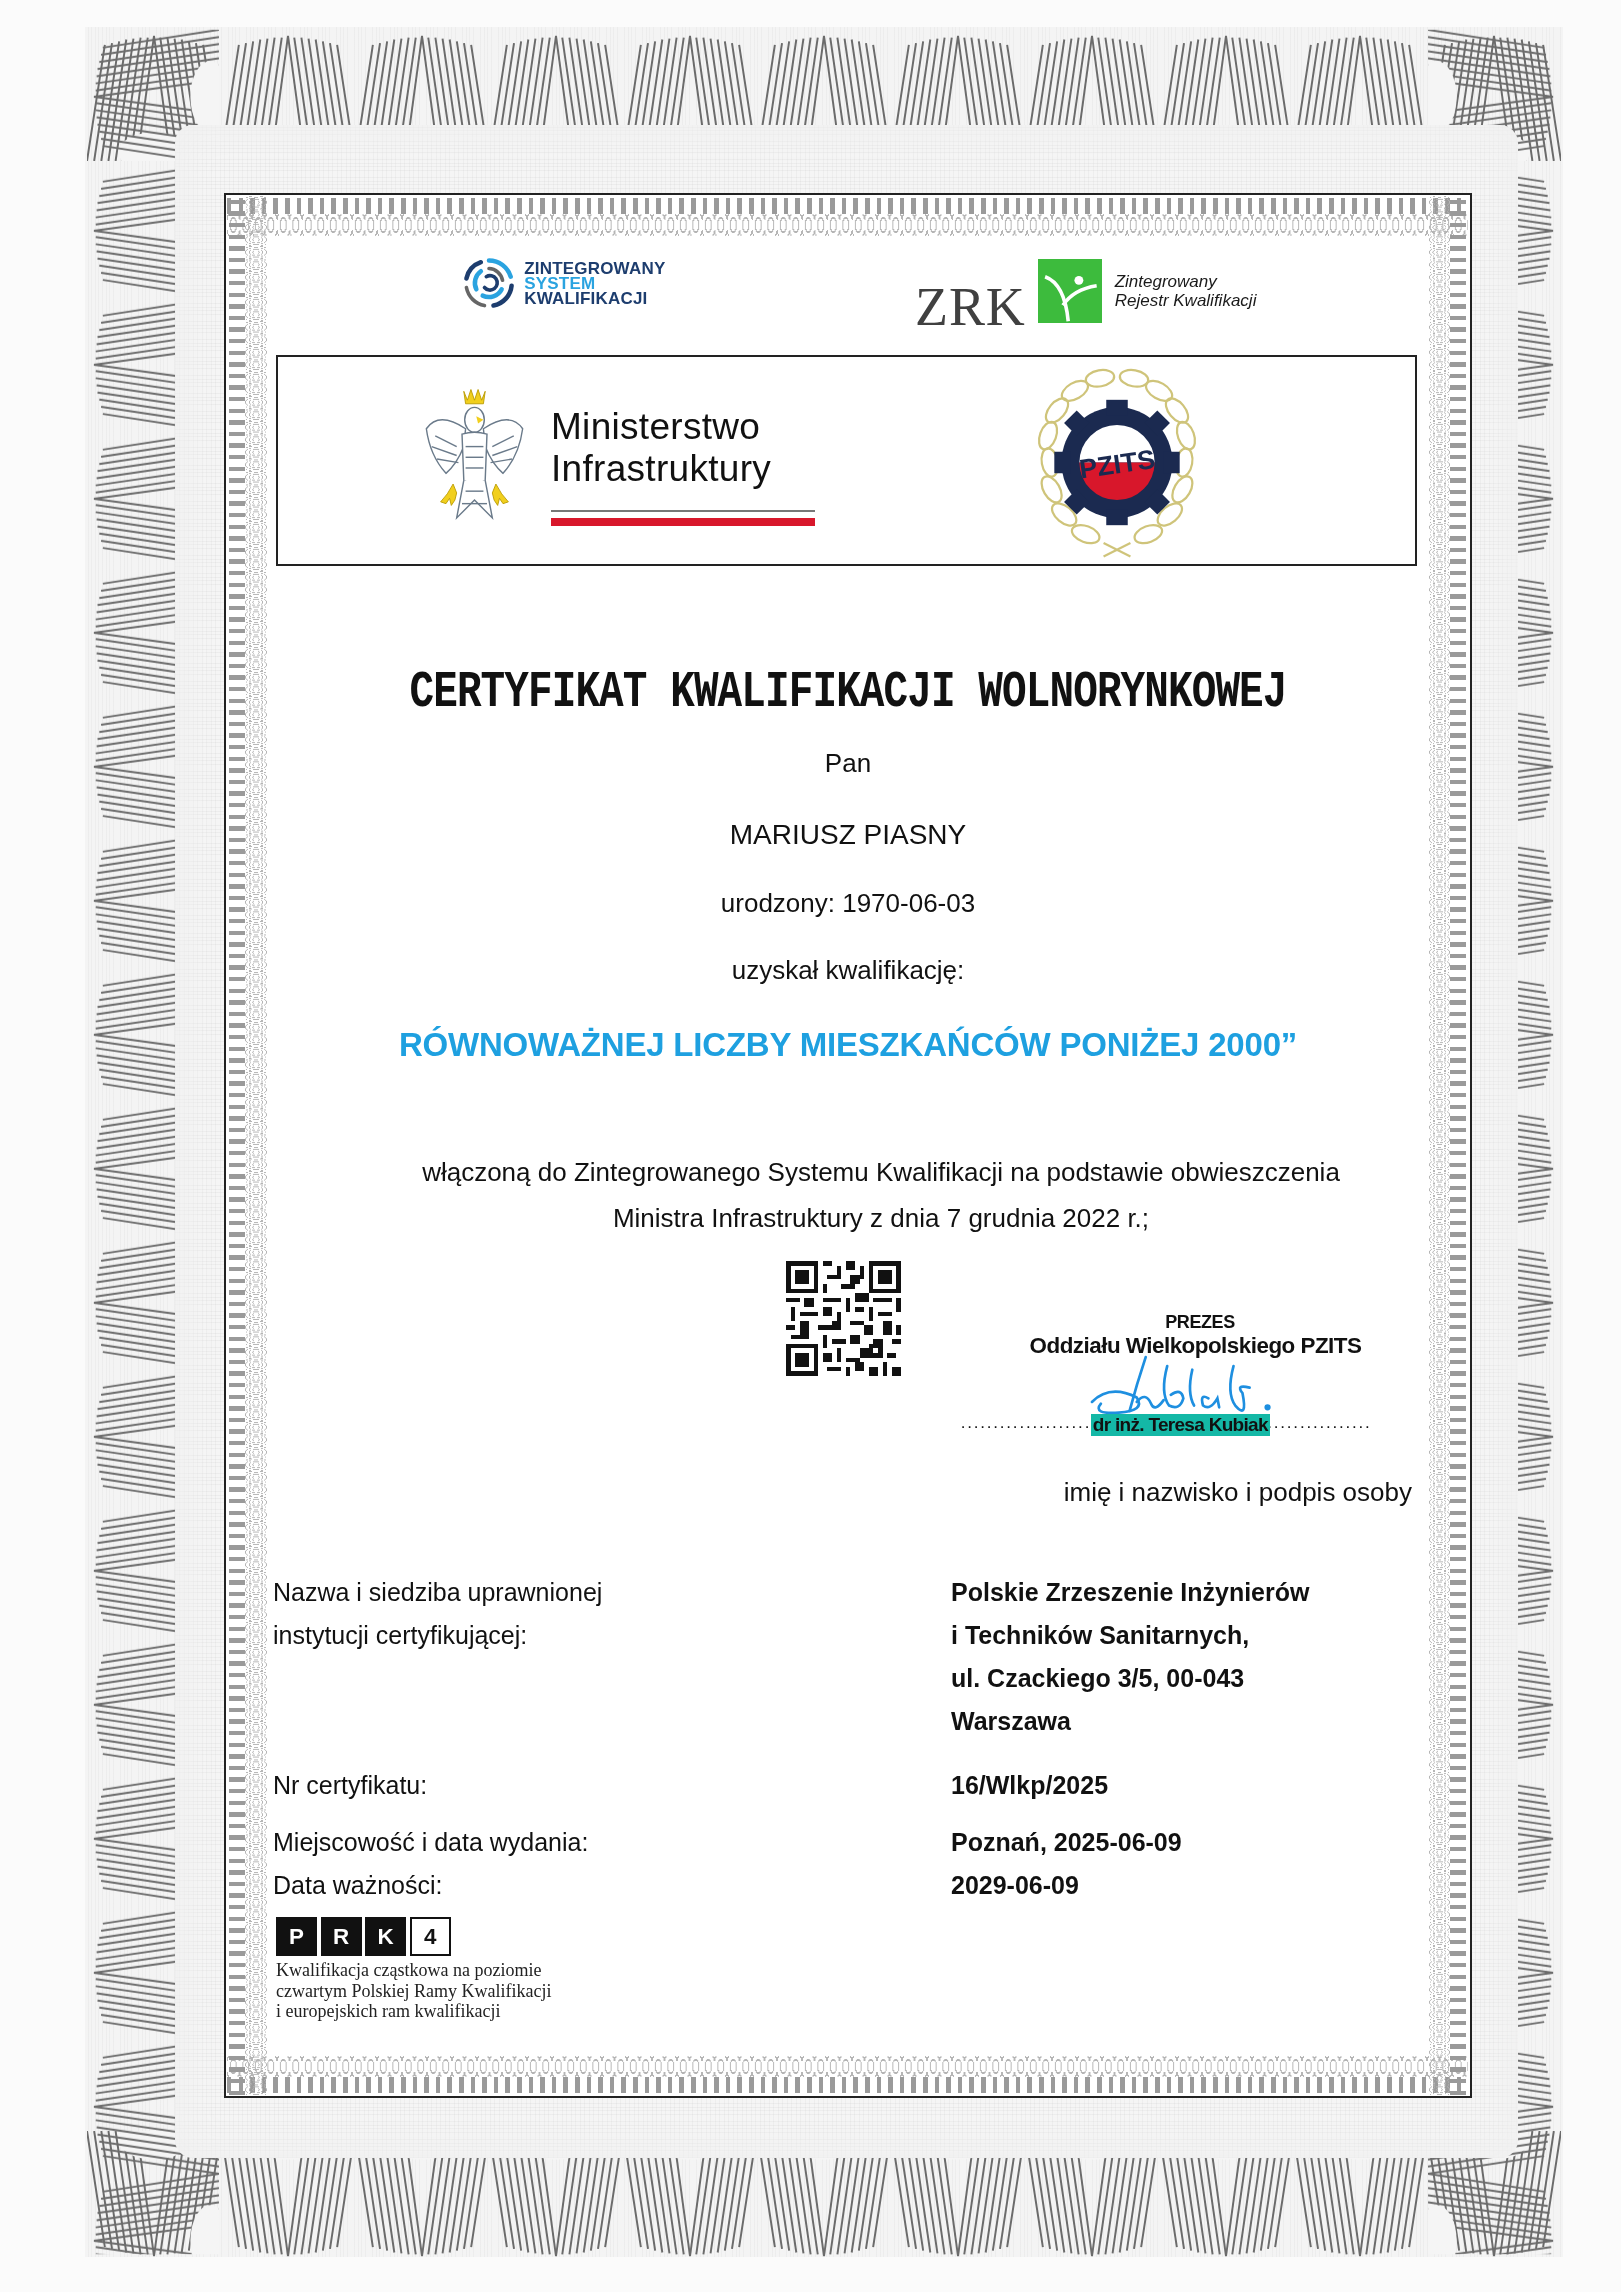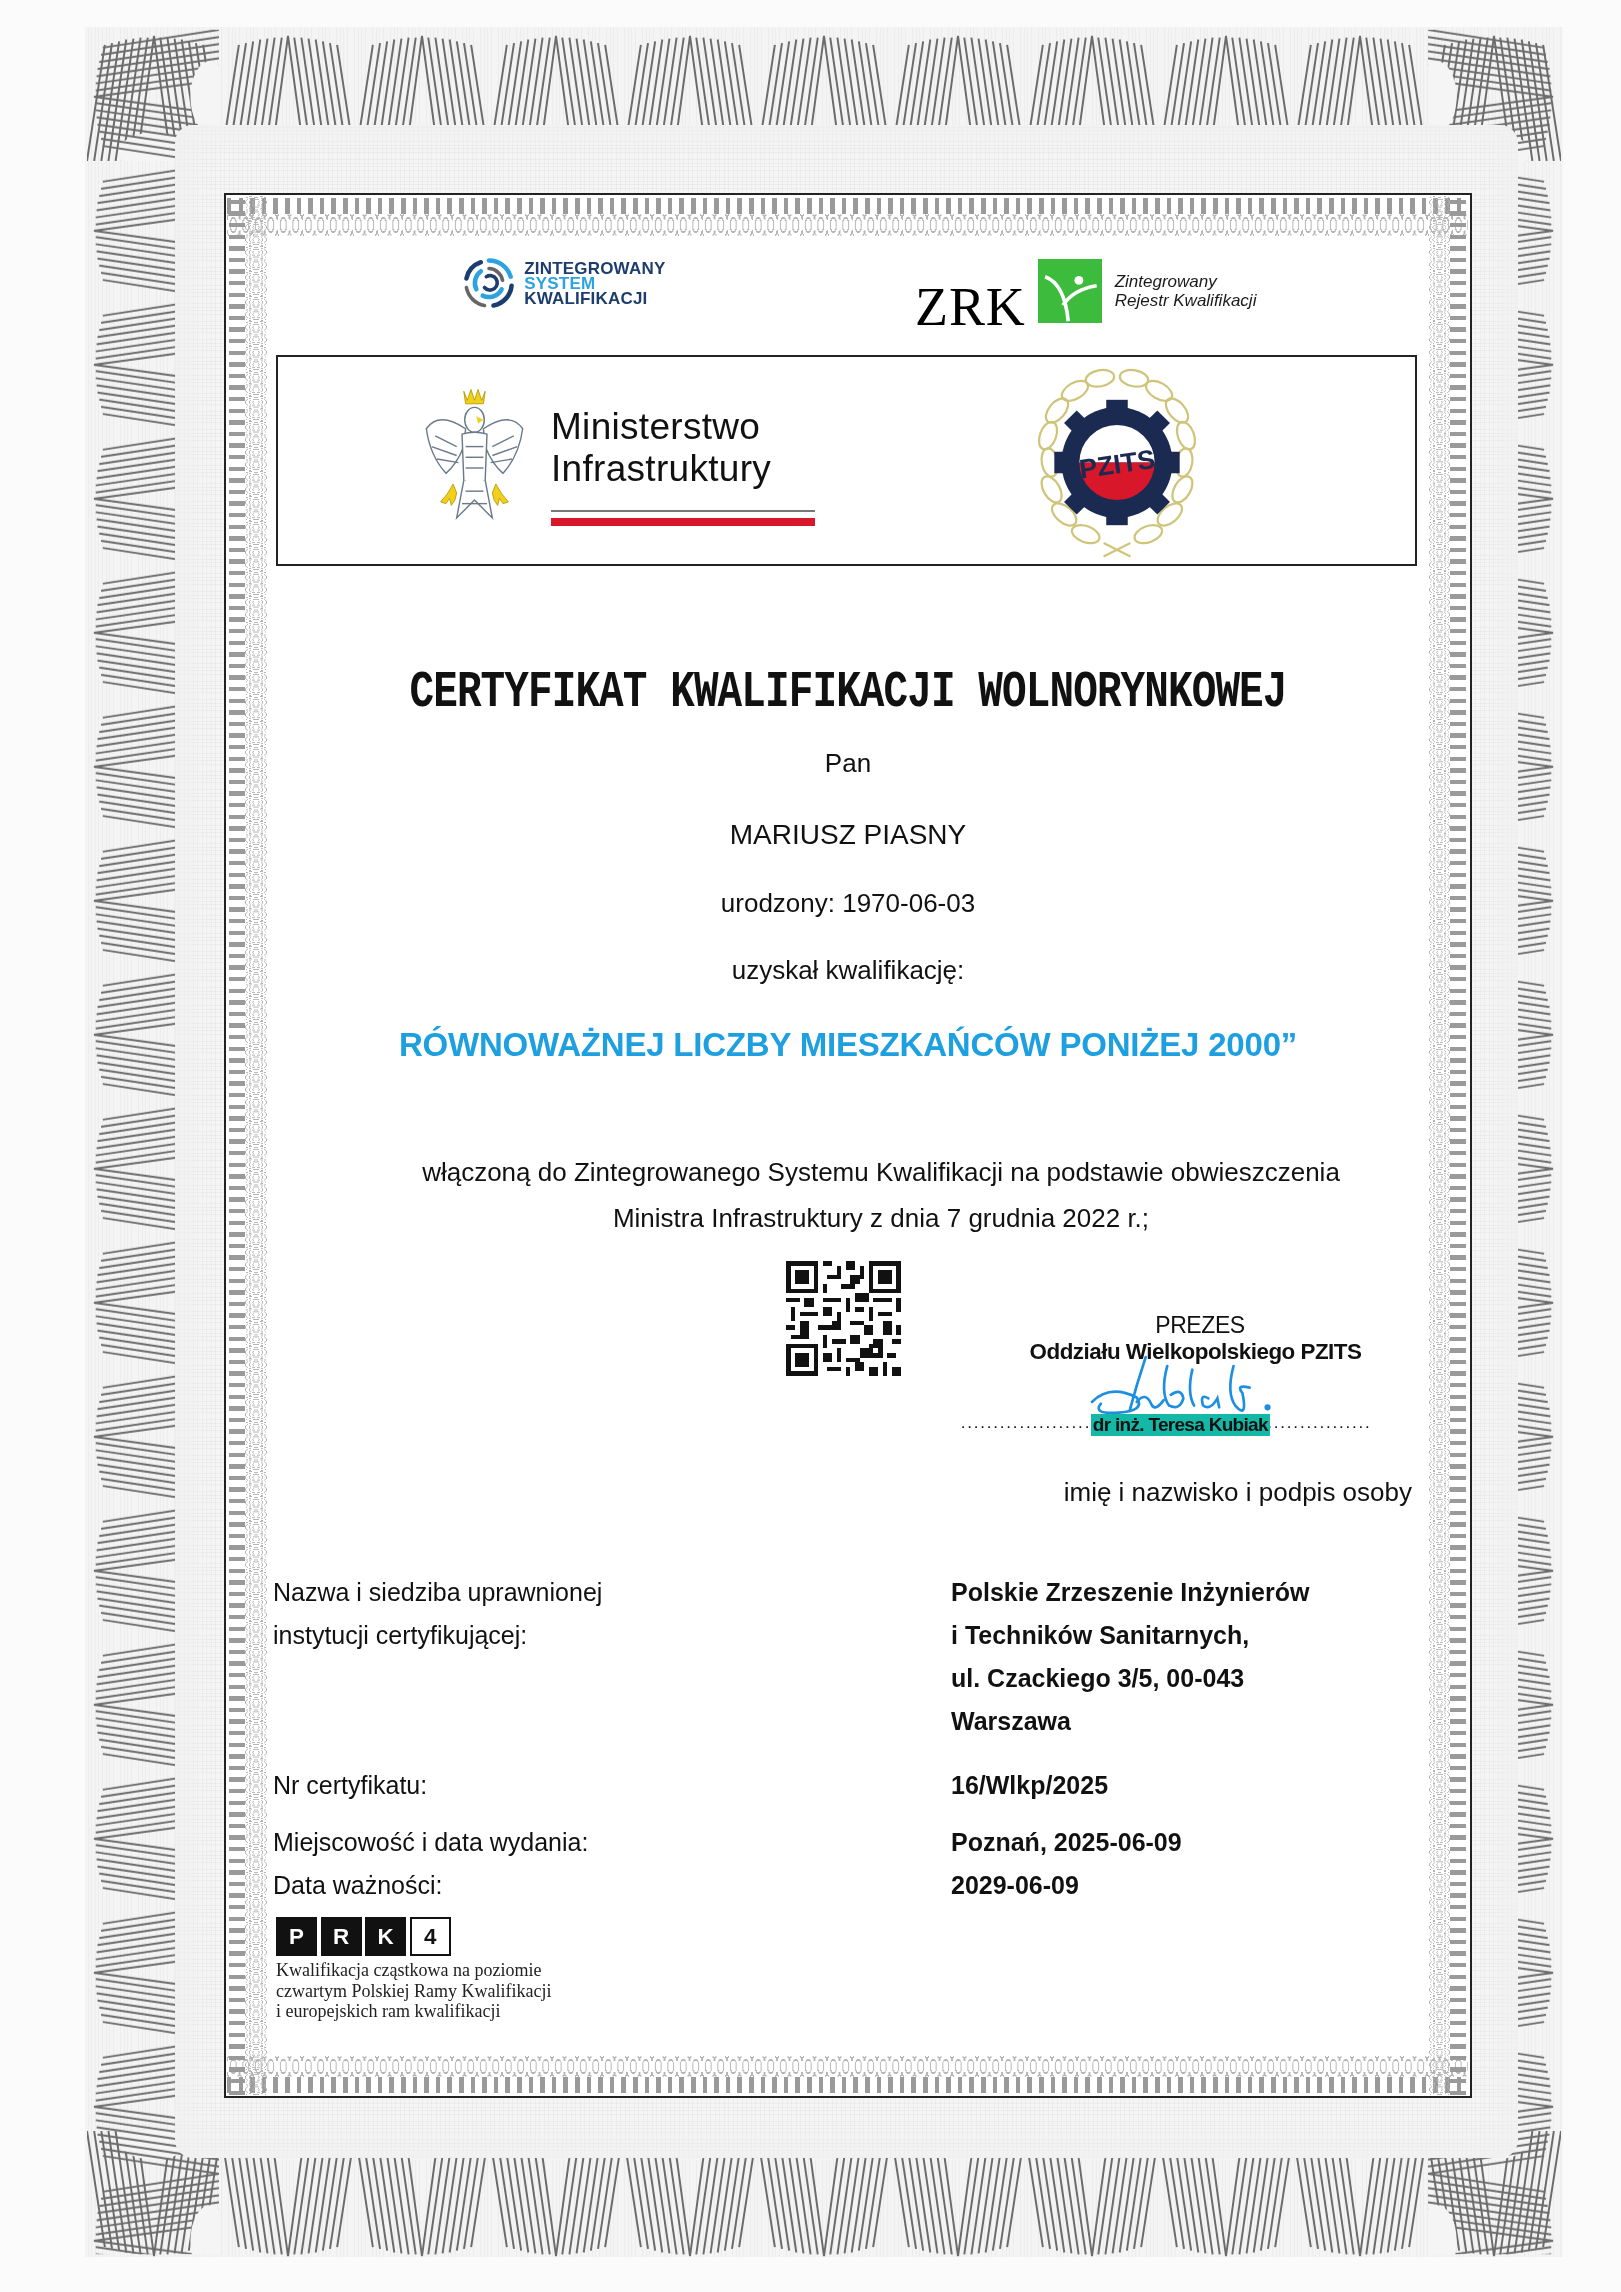--- a/index.html
+++ b/index.html
@@ -59,21 +59,21 @@
     background: repeating-radial-gradient(ellipse 9.9px 4.5px at 10.7px 6.3px, transparent 0 2.7px, #b5b5b5 2.7px 3.6px, transparent 3.6px);
     background-size: 21.5px 12.5px;
   }
 
   
   .zsk-logo { position: absolute; left: 461px; top: 255px; display: flex; align-items: center; gap: 7.2px; }
   .zsk-text { font-weight: bold; font-size: 17px; line-height: 15px; letter-spacing: 0.2px; }
   .zsk-text .l1, .zsk-text .l3 { color: #1d3d6e; }
   .zsk-text .l2 { color: #2aa3e0; }
   .zrk-logo { position: absolute; left: 915px; top: 248px; display: flex; align-items: center; }
-  .zrk-letters { font-family: "Liberation Serif", serif; font-size: 54px; color: #000000; letter-spacing: 0.9px; line-height: 1; margin-top: 32px; }
+  .zrk-letters { font-family: "Liberation Serif", serif; font-size: 54px; color: #404040; letter-spacing: 0.9px; line-height: 1; margin-top: 32px; }
   .zrk-square { width: 64px; height: 64px; background: #3dbb3d; margin-left: 12.5px; position: relative; }
   .zrk-sub { margin-left: 12.5px; font-style: italic; font-size: 17px; line-height: 19px; color: #1a1a1a; }
 
   
   .logo-box {
     position: absolute; left: 276px; top: 355px; width: 1141px; height: 211px;
     border: 2.7px solid #222; box-sizing: border-box; background: #fff; padding-left: 20px;
   }
   .eagle { position: absolute; left: 143px; top: 27px; }
   .ministry { position: absolute; left: 273px; top: 49px; }
@@ -98,21 +98,21 @@
     top: 1019px; color: #1ea0e0; font-weight: bold; font-size: 33px; line-height: 51px;
     letter-spacing: -0.2px;
   }
   .t-incl { top: 1149px; font-size: 26px; line-height: 46px; margin-left: 33px; }
 
   
   .qr { position: absolute; left: 786px; top: 1261px; width: 115px; height: 115px; }
 
   
   .sig { position: absolute; left: 958px; top: 1312px; width: 457px; }
-  .sig .prezes { text-align: center; font-weight: normal; font-size: 23px; margin-left: 27px; letter-spacing: -0.4px; }
+  .sig .prezes { text-align: center; font-weight: bold; font-size: 18px; margin-left: 27px; letter-spacing: -0.4px; }
   .sig .branch { text-align: center; font-weight: bold; font-size: 22.4px; margin-left: 18px; letter-spacing: -0.5px; }
   .sig .sigline { position: absolute; top: 101px; left: 2.7px; width: 452px; font-size: 17px; letter-spacing: 1.8px; white-space: nowrap; color:#111; overflow:hidden; }
   .sig .signer { position: absolute; top: 102px; left: 133px; font-weight: bold; font-size: 19px; letter-spacing: -0.7px; background: #14b8a6; padding: 0 1.8px; }
   .sig .scrawl { position: absolute; left: 125px; top: 36px; }
   .sig-caption { position: absolute; right: 209px; top: 1469px; text-align: right; font-size: 26px; line-height: 46px; }
 
   
   .lbl { position: absolute; left: 273px; font-size: 25px; }
   .val { position: absolute; left: 951px; font-size: 25px; font-weight: bold; }
 

